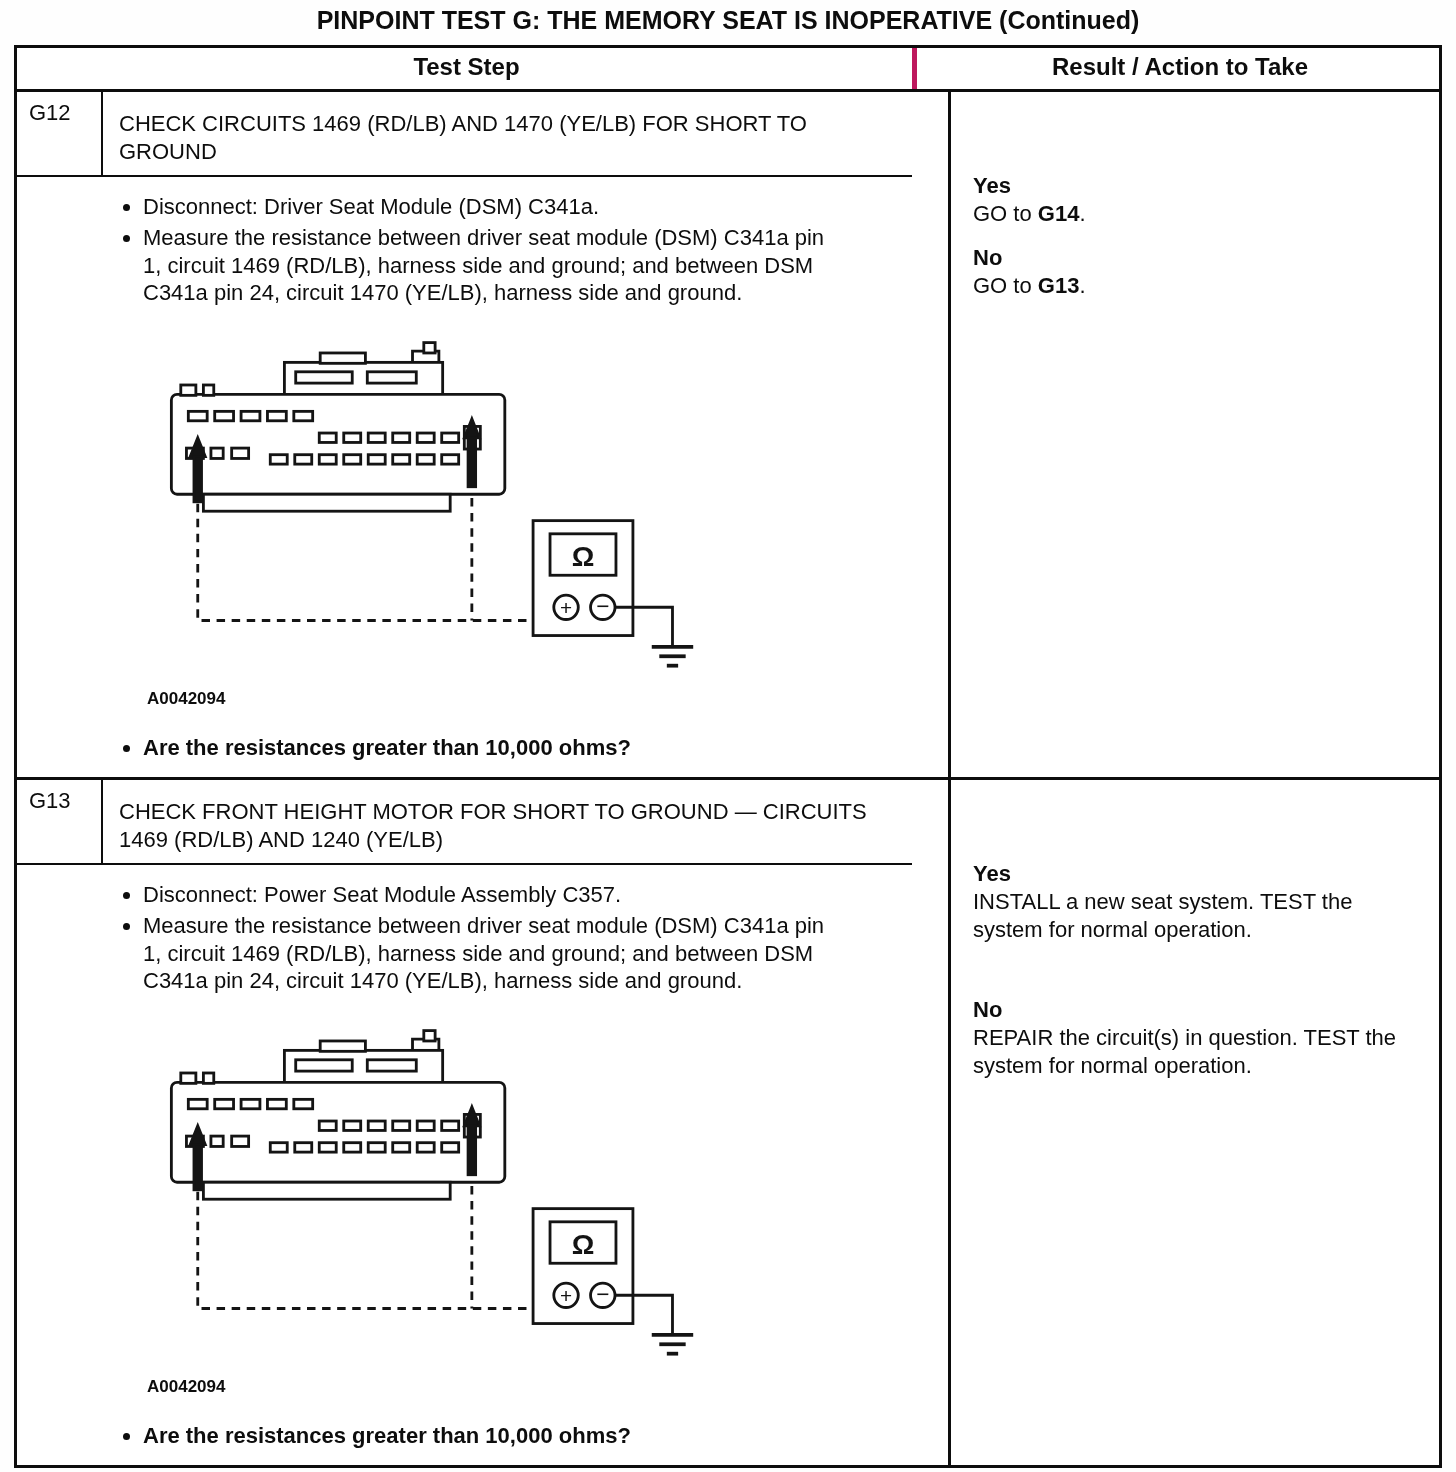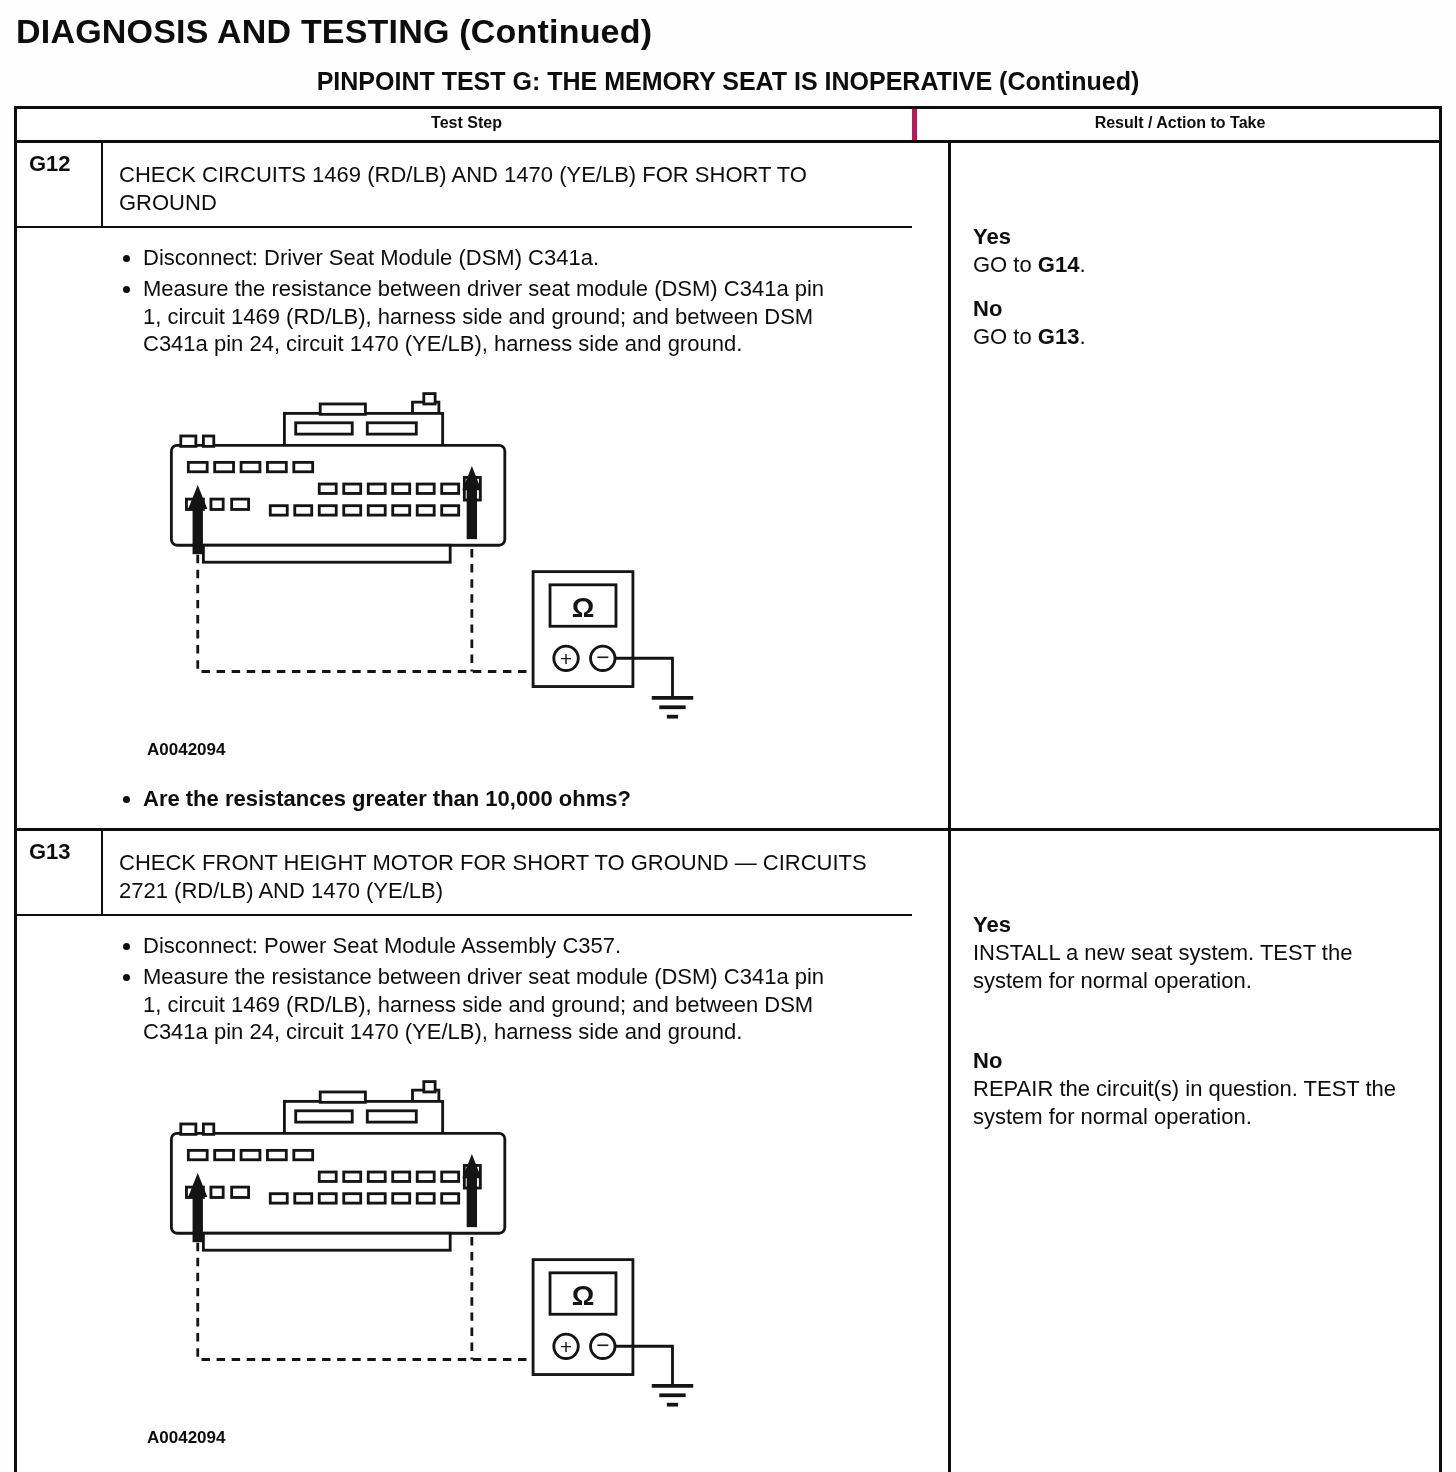--- a/index.html
+++ b/index.html
@@ -30,36 +30,36 @@
   .pinpoint-table {
     border:3px solid #0d0d0d;
     background:#fff;
   }
   .grid-2 {
     display:grid;
     grid-template-columns:895px 1fr;
   }
   .thead { border-bottom:3px solid #0d0d0d; }
   .th {
-    font-size:16px;
+    font-size:24px;
     font-weight:bold;
     text-align:center;
     padding:5px 0 8px 4px;
   }
   .th-right { border-left:5px solid #be185d; }
 
   .step-row.second { border-top:3px solid #0d0d0d; }
 
   .title-row {
     display:grid;
     grid-template-columns:86px 1fr;
     border-bottom:2.5px solid #0d0d0d;
   }
   .step-id {
-    font-weight:bold;
+    font-weight:normal;
     font-size:22px;
     padding:8px 2px 8px 12px;
     border-right:2.5px solid #0d0d0d;
   }
   .step-title {
     font-weight:normal;
     font-size:22px;
     line-height:1.25;
     padding:18px 16px 10px 16px;
   }
@@ -95,21 +95,20 @@
   .action { max-width:450px; }
   .result-block + .result-block { margin-top:16px; }
   .right-col.wide-gap .result-block + .result-block { margin-top:52px; }
   svg.diagram { display:block; }
 </style>
 </head>
 <body>
 
 <div class="page">
 
-  <h1 class="doc-title">DIAGNOSIS AND TESTING (Continued)</h1>
   <h2 class="section-title">PINPOINT TEST G: THE MEMORY SEAT IS INOPERATIVE (Continued)</h2>
 
   <div class="pinpoint-table">
 
     <div class="thead grid-2">
       <div class="th">Test Step</div>
       <div class="th th-right">Result / Action to Take</div>
     </div>
 
     <div class="step-row grid-2">
@@ -215,21 +214,21 @@
           <div class="answer">No</div>
           <div class="action"><span>GO to </span><b>G13</b><span>.</span></div>
         </div>
       </div>
     </div>
 
     <div class="step-row grid-2 second">
       <div class="left-col">
         <div class="title-row">
           <div class="step-id">G13</div>
-          <div class="step-title">CHECK FRONT HEIGHT MOTOR FOR SHORT TO GROUND — CIRCUITS 2721 (RD/LB) AND 1470 (YE/LB)</div>
+          <div class="step-title">CHECK FRONT HEIGHT MOTOR FOR SHORT TO GROUND — CIRCUITS 1469 (RD/LB) AND 1240 (YE/LB)</div>
         </div>
         <div class="step-body">
           <ul class="instructions">
             <li>Disconnect: Power Seat Module Assembly C357.</li>
             <li>Measure the resistance between driver seat module (DSM) C341a pin 1, circuit 1469 (RD/LB), harness side and ground; and between DSM C341a pin 24, circuit 1470 (YE/LB), harness side and ground.</li>
           </ul>
 
           <figure class="diagram-figure">
             <svg class="diagram" viewBox="0 0 620 362" width="584" height="341" role="img">
               <g stroke="#141414" fill="#ffffff" stroke-width="3">

